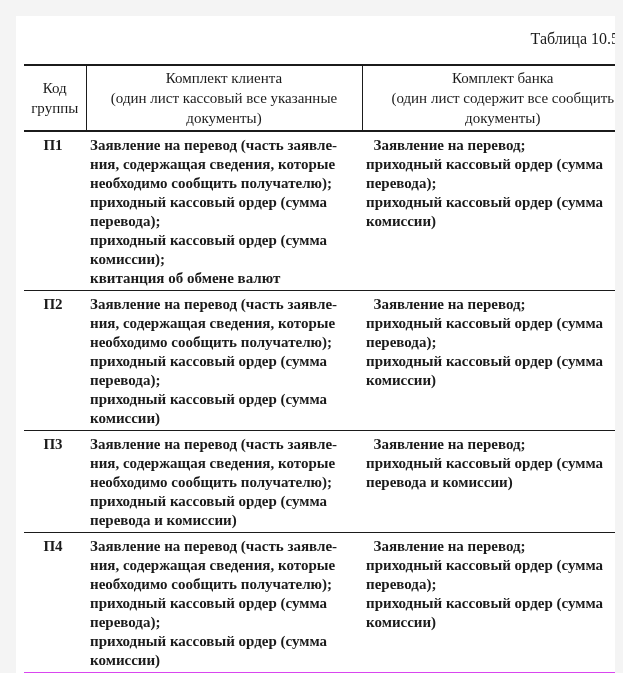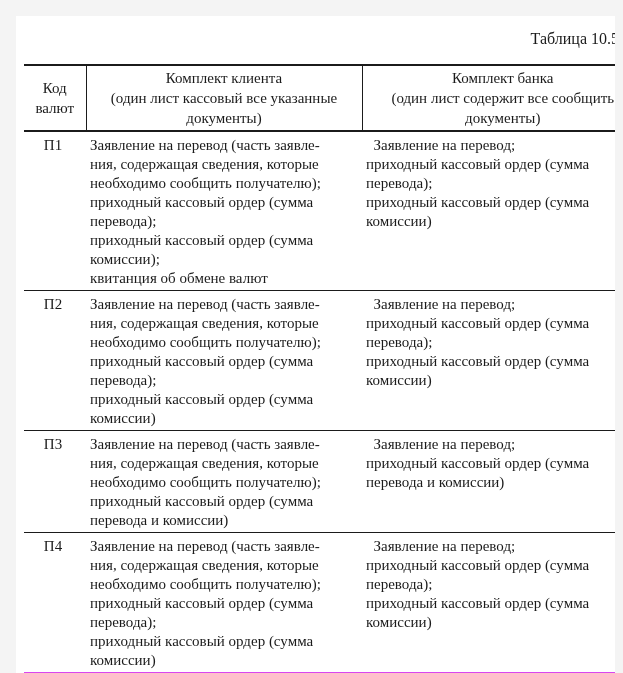--- a/index.html
+++ b/index.html
@@ -53,20 +53,21 @@
   }
   th + th { border-left: 1.5px solid #1b1b1b; }
   tbody tr { border-bottom: 1.5px solid #1b1b1b; }
   tbody tr:last-child { border-bottom: 6px solid #d946ef; }
   td {
     font-size: 15px;
     line-height: 19px;
     vertical-align: top;
     padding: 4px 2px 2px 4px;
     white-space: pre-wrap;
+    font-weight: bold;
   }
   td.code {
     text-align: center;
     padding-left: 0;
     padding-right: 4px;
   }
 </style>
 </head>
 <body>
 
@@ -77,21 +78,21 @@
 
   <table class="doc-table">
     <colgroup>
       <col class="c-code">
       <col class="c-client">
       <col class="c-bank">
     </colgroup>
     <thead>
       <tr>
         <th>Код
-валют</th>
+группы</th>
         <th>Комплект клиента
 (один лист кассовый все указанные
 документы)</th>
         <th>Комплект банка
 (один лист содержит все сообщить
 документы)</th>
       </tr>
     </thead>
     <tbody>
       <tr>

